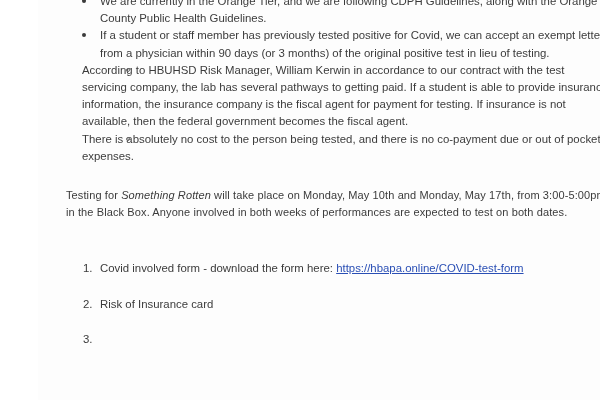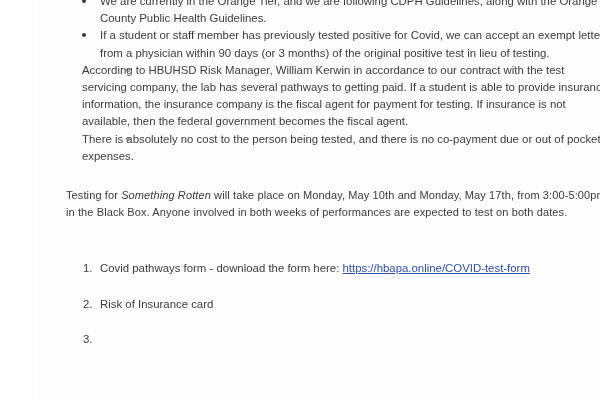--- a/index.html
+++ b/index.html
@@ -167,21 +167,21 @@
     <p class="para"><span>Testing for </span><span class="it">Something Rotten</span><span> will take place on Monday, May 10th and Monday, May 17th, from 3:00-5:00pm in the Black Box. Anyone involved in both weeks of performances are expected to test on both dates.</span></p>
 
     <div class="spacer-lg"></div>
 
 
     <div class="spacer-md"></div>
 
     <ol class="numbered">
       <li>
         <span class="num">1.</span>
-        <span>Covid pathways form - download the form here: </span><a class="doclink" href="#">https://hbapa.online/COVID-test-form</a>
+        <span>Covid involved form - download the form here: </span><a class="doclink" href="#">https://hbapa.online/COVID-test-form</a>
       </li>
       <li>
         <span class="num">2.</span>
         <span>Risk of Insurance card</span>
       </li>
       <li>
         <span class="num">3.</span>
 
       </li>
 

